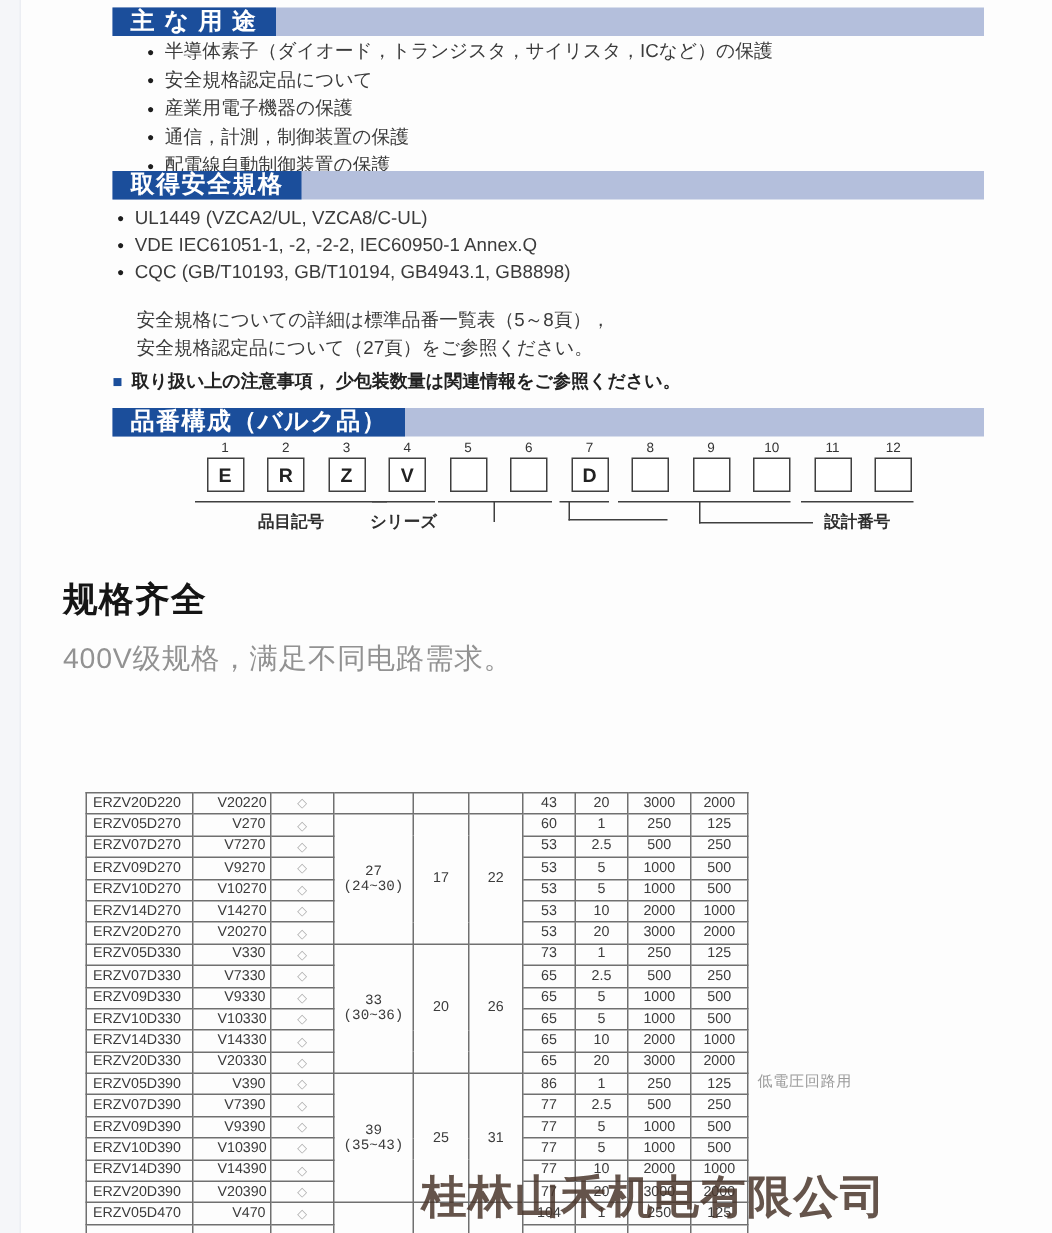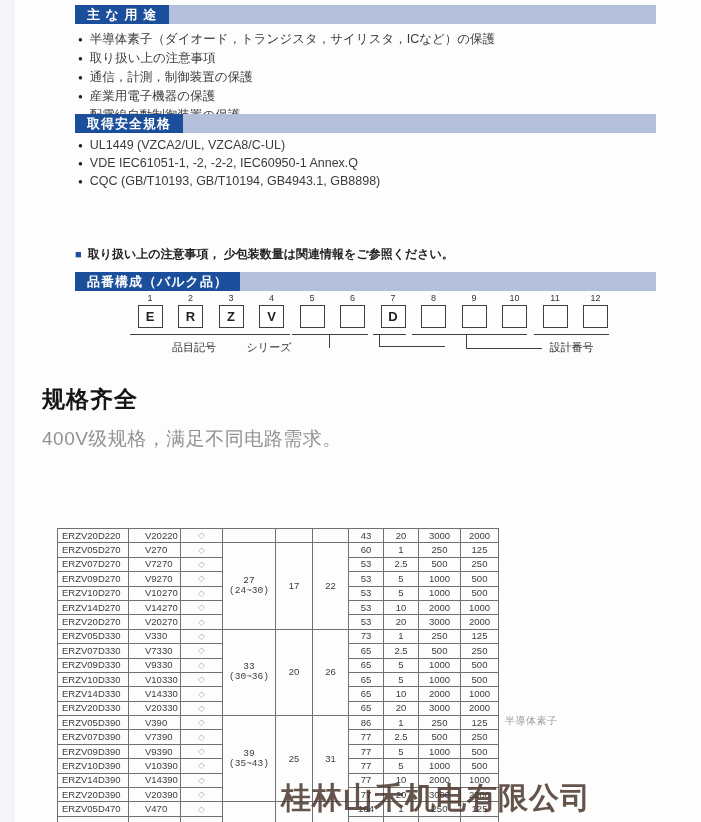--- a/index.html
+++ b/index.html
@@ -7,93 +7,95 @@
     width:701px;height:822px;position:relative;overflow:hidden;
     background:#fdfdfd;
     font-family:"Liberation Sans","DejaVu Sans",sans-serif;
     color:#3a3a3a;
   }
   .left-strip{position:absolute;left:0;top:0;width:13px;height:822px;background:#f5f6f9;border-right:1px solid #eceef3;}
 
   
   .hdr-bar{position:absolute;left:75px;width:581px;height:19px;background:var(--bar,#b4bfdc);}
   .hdr-chip{position:absolute;left:0;top:0;height:19px;line-height:19px;background:var(--navy,#1b4e9b);
-    color:#fff;font-weight:bold;font-size:13px;padding:0 12px;letter-spacing:1px;white-space:nowrap;}
+    color:#fff;font-weight:bold;font-size:16px;padding:0 12px;letter-spacing:1px;white-space:nowrap;}
   #hdr-applications{top:5px;}
   #hdr-safety{top:114px;text-decoration:underline;}
   #hdr-partnumber{top:272px;}
 
   
   .bullet-list{position:absolute;left:78px;font-size:12.5px;color:#3b3b3b;}
   #list-applications{top:26px;}
-  #list-applications .bullet-row{height:19px;line-height:27px;}
+  #list-applications .bullet-row{height:19px;line-height:16px;margin-left:20px;}
   #list-safety{top:136px;}
   #list-safety .bullet-row{height:18px;line-height:18px;}
   .bullet{font-size:8px;margin-right:7px;color:#1d1d1d;vertical-align:1px;}
   .bullet-row{white-space:nowrap;}
 
   #safety-note{position:absolute;left:91px;top:204px;font-size:12.5px;line-height:18.5px;color:#3b3b3b;}
 
   #handling-note{position:absolute;left:75px;top:246px;font-size:12px;font-weight:bold;color:#222;white-space:nowrap;}
   #handling-note .sq{color:var(--navy,#1b4e9b);margin-right:6px;font-size:11px;}
 
   
   #pn-diagram{position:absolute;left:0;top:293px;width:701px;height:78px;}
   .pn-cell{position:absolute;width:26px;top:0;}
   .pn-num{width:26px;text-align:center;font-size:9px;color:#333;height:11px;line-height:11px;}
   .pn-box{width:23px;height:21px;margin:1px auto 0;border:1.5px solid #3f3f3f;background:#fff;
     text-align:center;line-height:21px;font-size:13px;font-weight:bold;color:#222;}
   .pn-line{position:absolute;height:0;border-bottom:1.5px solid #3f3f3f;}
   .pn-vline{position:absolute;width:0;border-left:1.5px solid #3f3f3f;}
-  .pn-label{position:absolute;top:47px;text-align:center;font-size:11px;color:#2e2e2e;white-space:nowrap;}
+  .pn-label{position:absolute;top:47px;text-align:center;font-size:11px;color:#2e2e2e;white-space:nowrap;font-weight:bold;}
 
   
   #promo-heading{position:absolute;left:42px;top:384px;font-size:23px;font-weight:bold;color:#151515;letter-spacing:1px;}
   #promo-sub{position:absolute;left:42px;top:426px;font-size:19px;color:#929292;letter-spacing:0.5px;}
 
   
   #spec-table-wrap{position:absolute;left:57px;top:528px;}
   table{border-collapse:collapse;table-layout:fixed;width:441px;}
   td{border:1px solid #707070;height:13.4px;padding:0;font-size:9.5px;line-height:1.05;
      color:#3c3c3c;text-align:center;overflow:hidden;white-space:nowrap;}
   td.part{text-align:left;padding-left:4px;margin-top:43px;}
-  td.code{text-align:left;padding-right:3px;padding-left:16px;}
+  td.code{text-align:right;padding-right:3px;padding-left:16px;}
   td.mark{color:#adadad;font-size:8.5px;}
   td.volt div{font-size:9.5px;font-family:Liberation Mono, monospace;}
 
   #side-label{position:absolute;left:505px;top:714px;font-size:10px;color:#9b9b9b;letter-spacing:0.5px;}
 
   #watermark{position:absolute;left:281px;top:778px;font-size:30px;font-weight:bold;
     color:rgba(74,54,44,0.85);letter-spacing:1px;white-space:nowrap;}
 </style>
 </head>
 <body>
 
 <div class="left-strip"></div>
 
 <div class="hdr-bar" id="hdr-applications">
   <span class="hdr-chip">主 な 用 途</span>
 </div>
 <div class="bullet-list" id="list-applications">
     <div class="bullet-row"><span class="bullet">●</span><span>半導体素子（ダイオード，トランジスタ，サイリスタ，ICなど）の保護</span></div>
-    <div class="bullet-row"><span class="bullet">●</span><span>取り扱い上の注意事項</span></div>
+    <div class="bullet-row"><span class="bullet">●</span><span>安全規格認定品について</span></div>
+    <div class="bullet-row"><span class="bullet">●</span><span>産業用電子機器の保護</span></div>
     <div class="bullet-row"><span class="bullet">●</span><span>通信，計測，制御装置の保護</span></div>
-    <div class="bullet-row"><span class="bullet">●</span><span>産業用電子機器の保護</span></div>
     <div class="bullet-row"><span class="bullet">●</span><span>配電線自動制御装置の保護</span></div>
   </div>
 
 <div class="hdr-bar" id="hdr-safety">
   <span class="hdr-chip">取得安全規格</span>
 </div>
 <div class="bullet-list" id="list-safety">
     <div class="bullet-row"><span class="bullet">●</span><span>UL1449 (VZCA2/UL, VZCA8/C-UL)</span></div>
     <div class="bullet-row"><span class="bullet">●</span><span>VDE IEC61051-1, -2, -2-2, IEC60950-1 Annex.Q</span></div>
     <div class="bullet-row"><span class="bullet">●</span><span>CQC (GB/T10193, GB/T10194, GB4943.1, GB8898)</span></div>
   </div>
 <div id="safety-note">
+  <div>安全規格についての詳細は標準品番一覧表（5～8頁），</div>
+  <div>安全規格認定品について（27頁）をご参照ください。</div>
 </div>
 
 <div id="handling-note">
   <span class="sq">■</span><span>取り扱い上の注意事項， 少包装数量は関連情報をご参照ください。</span>
 </div>
 
 <div class="hdr-bar" id="hdr-partnumber">
   <span class="hdr-chip">品番構成（バルク品）</span>
 </div>
 <div id="pn-diagram">
@@ -391,15 +393,15 @@
           <td class="code"></td>
           <td class="mark"></td>
           <td></td>
           <td></td>
           <td></td>
           <td></td>
         </tr>
       </tbody>
   </table>
 </div>
-<div id="side-label">半導体素子</div>
+<div id="side-label">低電圧回路用</div>
 
 <div id="watermark">桂林山禾机电有限公司</div>
 
 </body></html>

